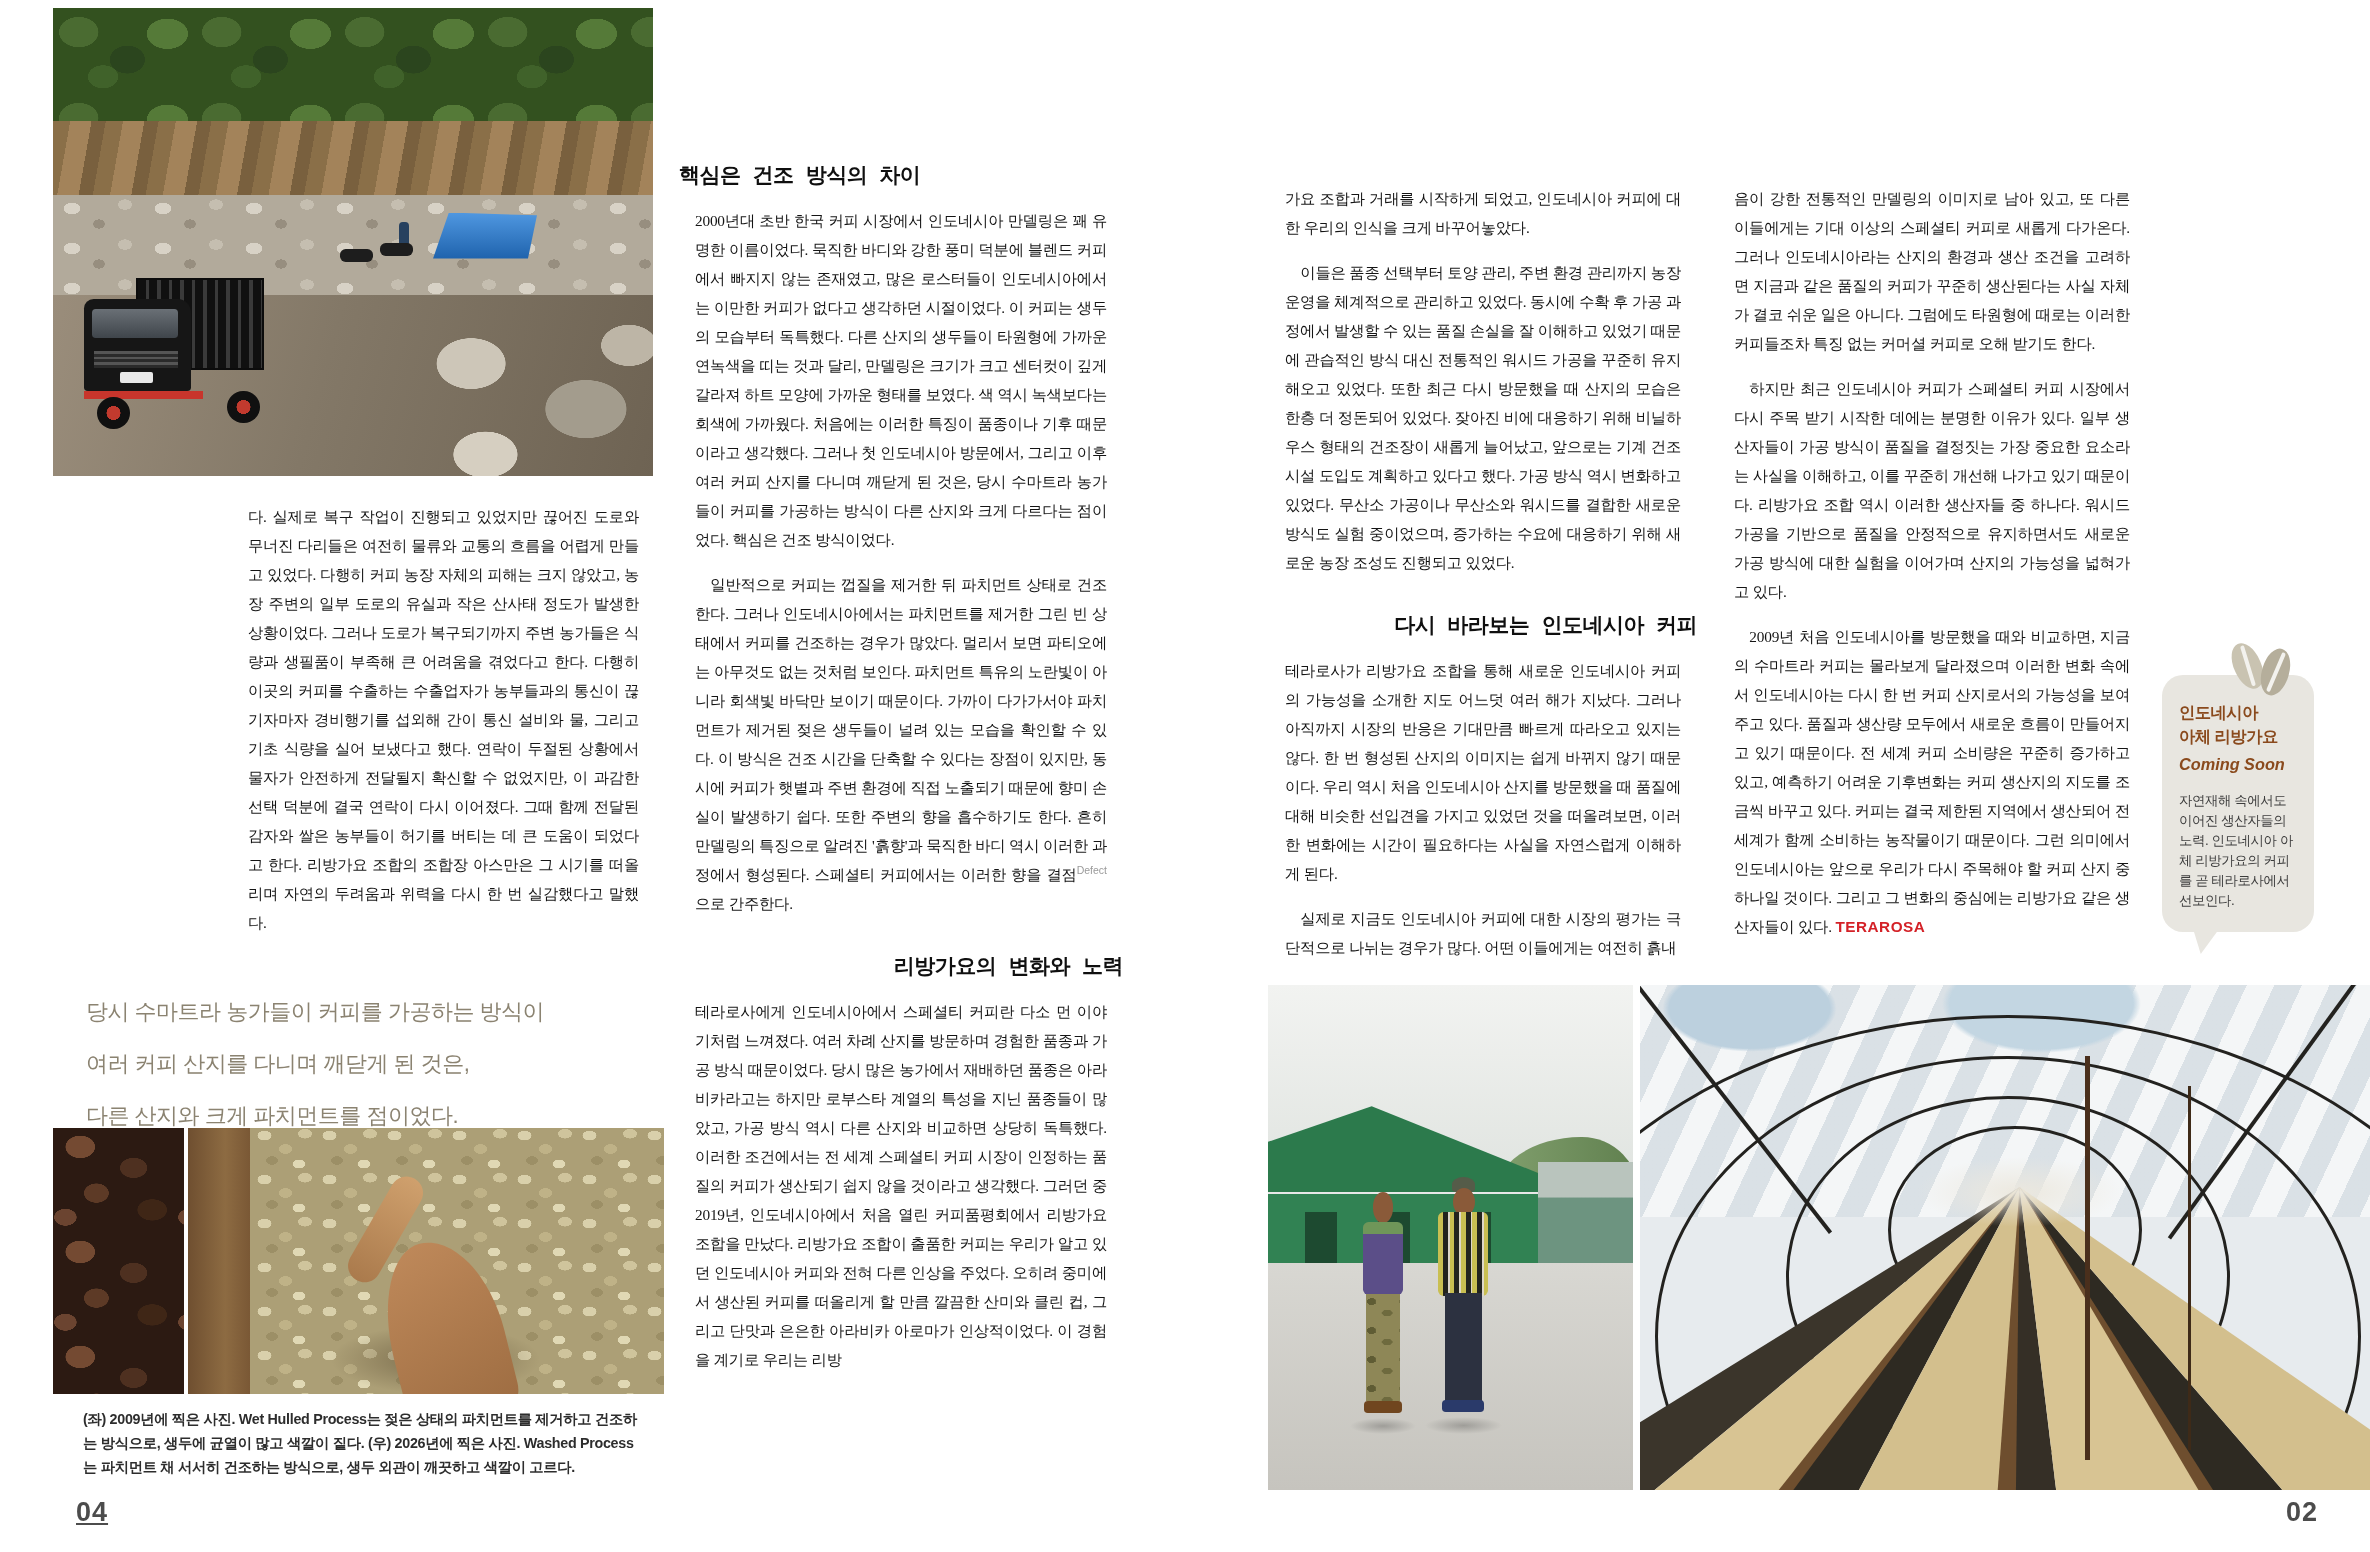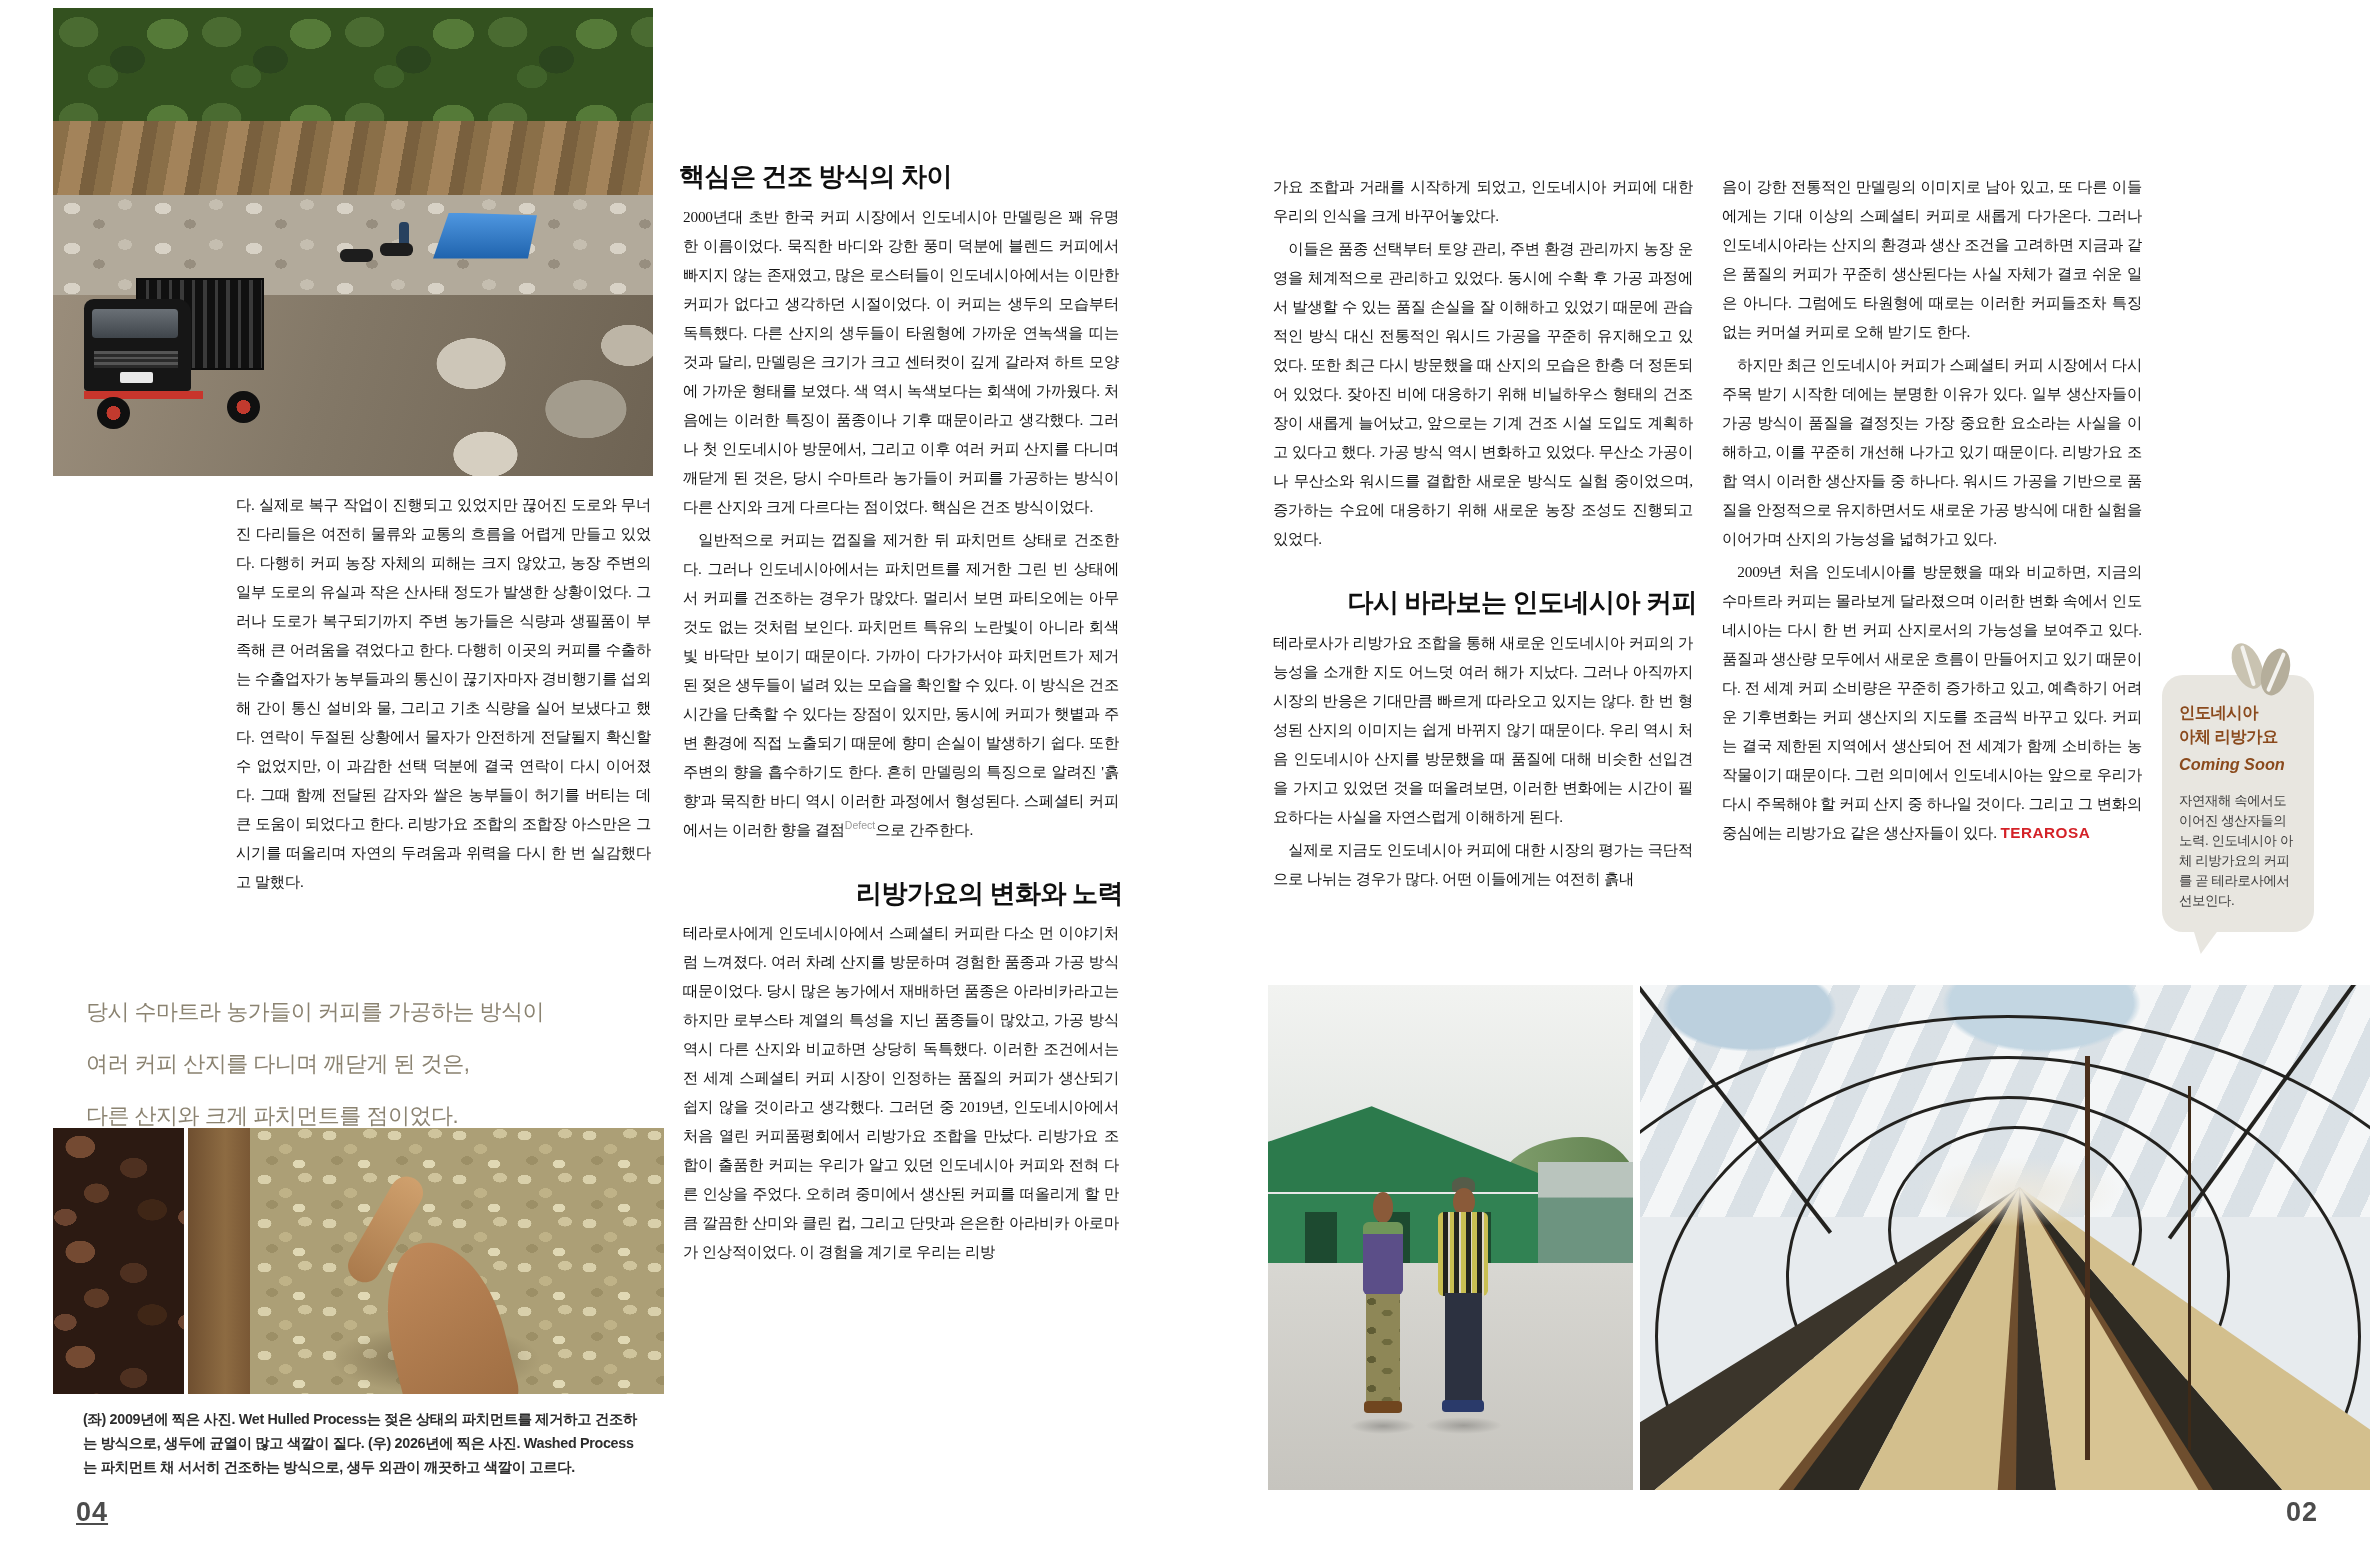--- a/index.html
+++ b/index.html
@@ -2,24 +2,24 @@
 <html><head>
 <meta charset="utf-8">
 <style>
   html,body{margin:0;padding:0;background:#ffffff;}
   #spread{position:relative;width:2371px;height:1552px;background:#ffffff;overflow:hidden;
           font-family:"Liberation Sans","DejaVu Sans",sans-serif;}
 
   
   .bodycol{position:absolute;color:#141414;font-family:"Liberation Serif","DejaVu Serif",serif;
            font-size:15.3px;line-height:29px;text-align:justify;letter-spacing:-0.2px;}
-  .bodycol p{margin:4px;}
+  .bodycol p{margin:16px;}
   .bodycol p.ind{text-indent:1em;}
-  .colhead{font-family:Liberation Serif, serif;font-weight:700;
-           font-size:26px;line-height:27px;color:#0f0f0f;letter-spacing:-0.5px;margin:0 0 11.5px 0;
+  .colhead{font-family:Liberation Mono, monospace;font-weight:700;
+           font-size:21px;line-height:27px;color:#0f0f0f;letter-spacing:-0.5px;margin:0 0 11.5px 0;
            text-align:left;}
   .sec2{margin-top:36px;text-align:right;}
   sup.defect{font-family:"Liberation Sans","DejaVu Sans",sans-serif;font-size:10.5px;color:#9a9a9a;
              letter-spacing:0;vertical-align:super;line-height:0;}
   .brand{font-family:"Liberation Sans","DejaVu Sans",sans-serif;font-weight:700;color:#d42127;
          font-size:15.3px;letter-spacing:0.5px;white-space:nowrap;}
 
   
   #pullquote{position:absolute;left:86px;top:986px;color:#8b8371;font-size:22px;line-height:52px;
              letter-spacing:-0.5px;font-weight:400;white-space:nowrap;}

